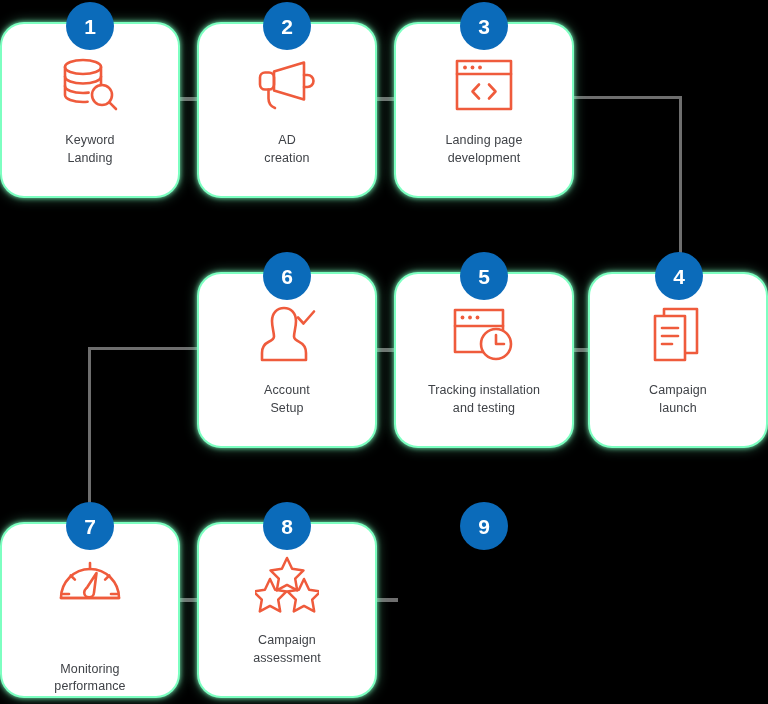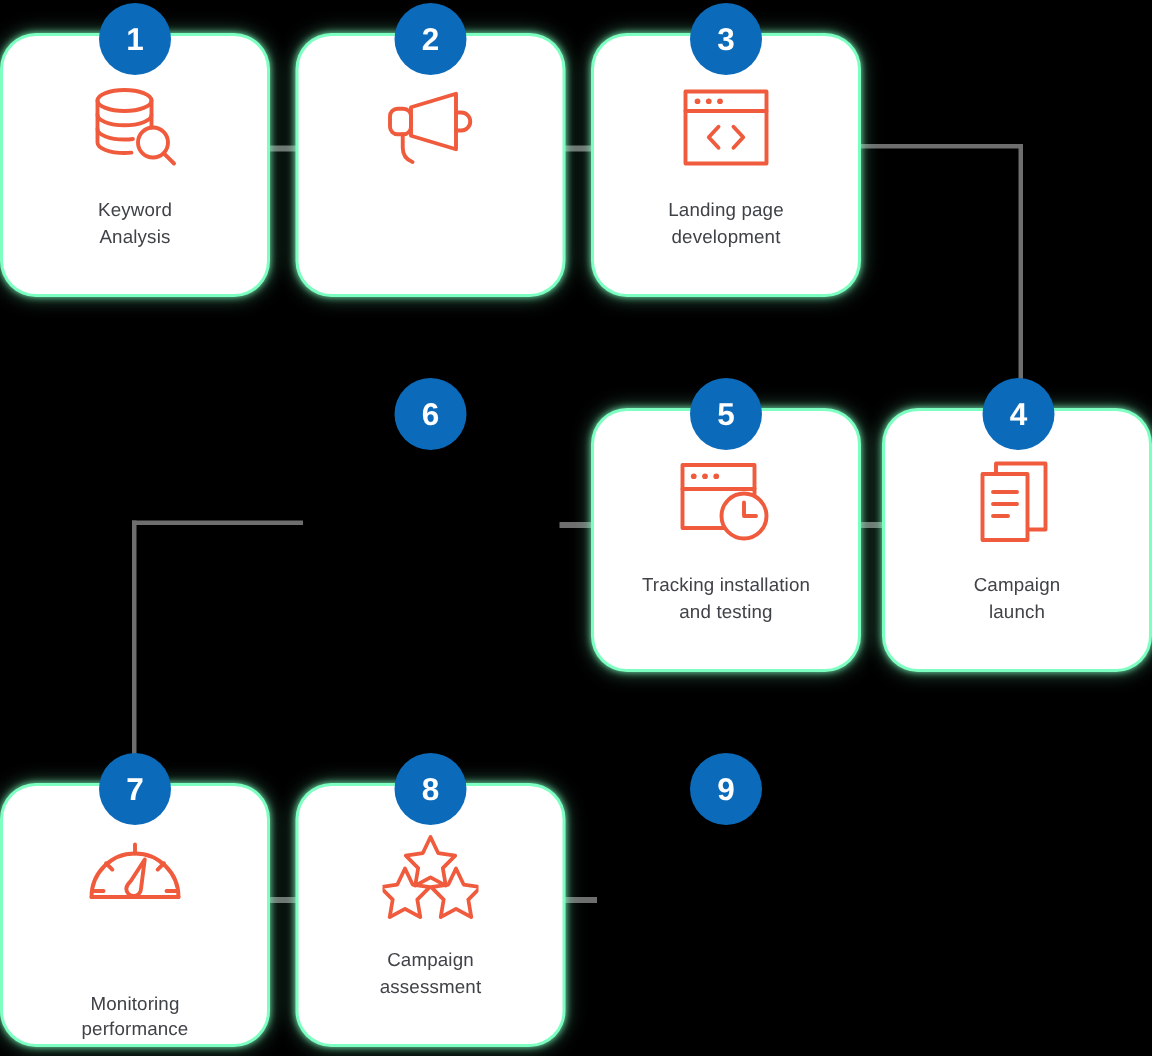--- a/index.html
+++ b/index.html
@@ -146,33 +146,35 @@
         <ellipse cx="25" cy="11" rx="18" ry="7"></ellipse>
         <path d="M7 11v28c0 3.9 8.1 7 18 7 1.6 0 3.2-.08 4.6-.24"></path>
         <path d="M43 11v18"></path>
         <path d="M7 20.5c0 3.9 8.1 7 18 7s18-3.1 18-7"></path>
         <path d="M7 30c0 3.9 8.1 7 18 7 2 0 3.9-.13 5.6-.36"></path>
         <circle cx="44" cy="39" r="10"></circle>
         <path d="M51.4 46.4L58 53"></path>
       </svg>
     </div>
     <div class="card-label">Keyword
-Analysis</div>
+Landing</div>
   </div>
   <div class="badge" id="badge-1">1</div>
 
   <div class="card" id="card-2">
     <div class="card-icon">
       <svg width="66" height="56" viewBox="0 0 66 56" fill="none" stroke="#ef5b3c" stroke-width="2.6" stroke-linecap="round" stroke-linejoin="round">
         <path d="M50 5.5v37L20 33.5v-19z"></path>
         <rect x="6" y="15.5" width="14" height="17" rx="5"></rect>
         <path d="M50 18h3.5a6 6 0 010 12H50"></path>
         <path d="M14.5 32.5v9c0 4.5 2.6 8 6.5 9.5"></path>
       </svg>
     </div>
+    <div class="card-label">AD
+creation</div>
   </div>
   <div class="badge" id="badge-2">2</div>
 
   <div class="card" id="card-3">
     <div class="card-icon">
       <svg width="60" height="56" viewBox="0 0 60 56" fill="none" stroke="#ef5b3c" stroke-width="2.6" stroke-linecap="round" stroke-linejoin="round">
         <rect x="3" y="4" width="54" height="48"></rect>
         <path d="M3 17h54"></path>
         <circle cx="11" cy="10.5" r="1.9" fill="#ef5b3c" stroke="none"></circle>
         <circle cx="18.5" cy="10.5" r="1.9" fill="#ef5b3c" stroke="none"></circle>
@@ -212,20 +214,30 @@
         <circle cx="25.5" cy="11.5" r="1.9" fill="#ef5b3c" stroke="none"></circle>
         <circle cx="44" cy="38" r="15" fill="#ffffff"></circle>
         <path d="M44 29v9h8"></path>
       </svg>
     </div>
     <div class="card-label">Tracking installation
 and testing</div>
   </div>
   <div class="badge" id="badge-5">5</div>
 
+  <div class="card" id="card-6">
+    <div class="card-icon">
+      <svg width="62" height="60" viewBox="0 0 62 60" fill="none" stroke="#ef5b3c" stroke-width="2.6" stroke-linecap="round" stroke-linejoin="round">
+        <path d="M28 3c-7.2 0-12 5.6-12 13 0 6.4 2 11.6 2 15.6 0 2.6-2.2 3.8-5.2 5.2C9 38.6 6 41.6 6 48v7h44v-7c0-6.4-3-9.4-6.8-11.2-3-1.4-5.2-2.6-5.2-5.2 0-4 2-9.2 2-15.6 0-7.4-4.8-13-12-13z"></path>
+        <path d="M42 12.5l5.5 6L58 6.5"></path>
+      </svg>
+    </div>
+    <div class="card-label">Account
+Setup</div>
+  </div>
   <div class="badge" id="badge-6">6</div>
 
   <div class="card" id="card-7">
     <div class="card-icon">
       <svg width="64" height="48" viewBox="0 0 64 48" fill="none" stroke="#ef5b3c" stroke-width="2.6" stroke-linecap="round" stroke-linejoin="round">
         <path d="M3 43a29 29 0 0158 0z"></path>
         <path d="M3 43h58"></path>
         <path d="M32 8v6"></path>
         <path d="M12.7 20.5l4.2 4.2"></path>
         <path d="M51.3 20.5l-4.2 4.2"></path>

